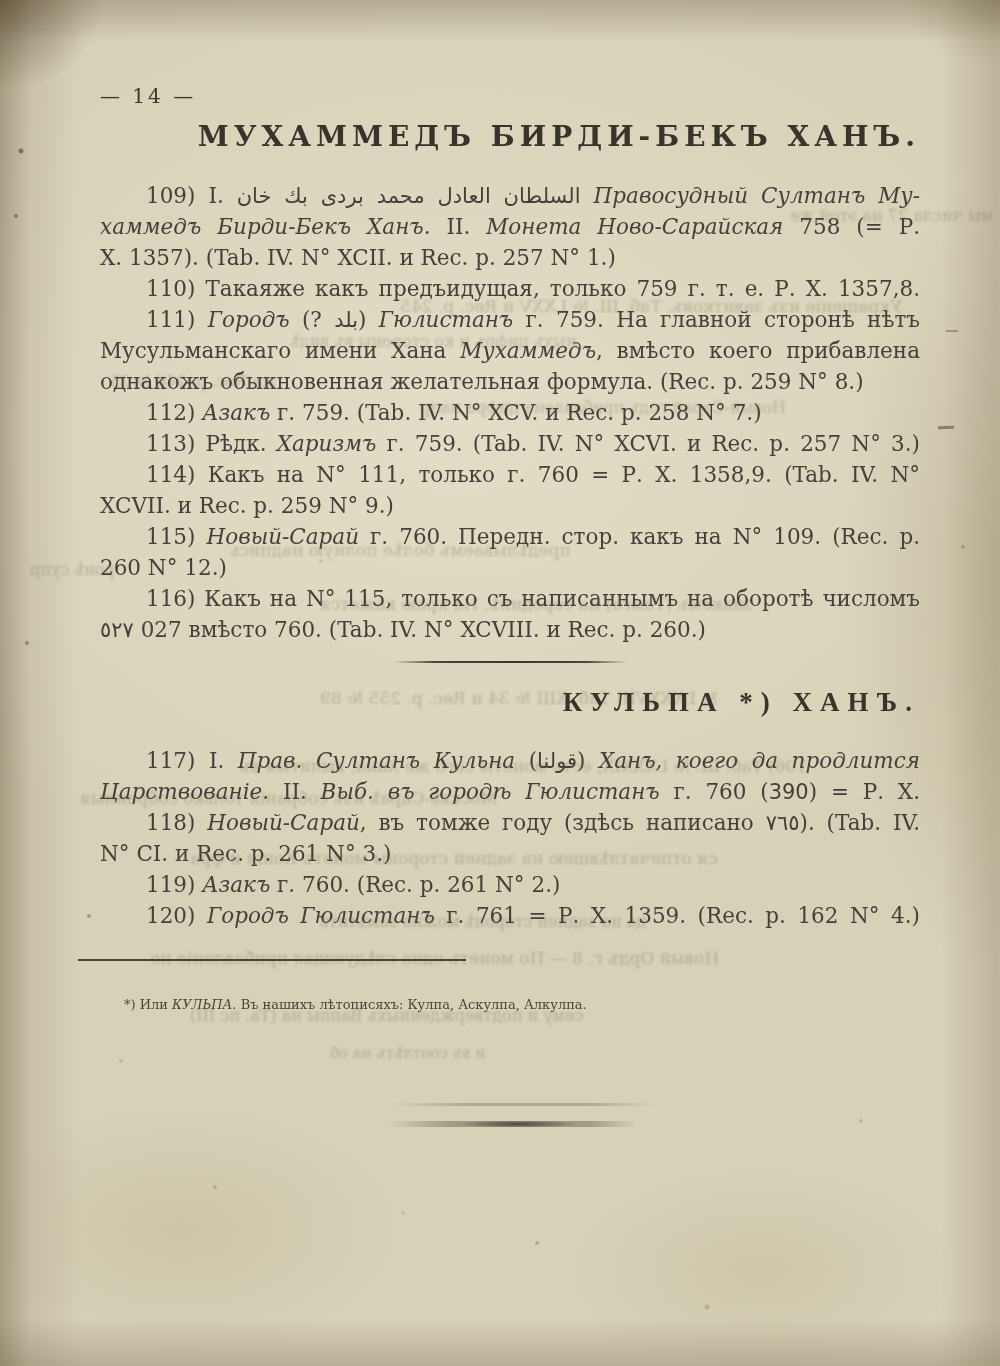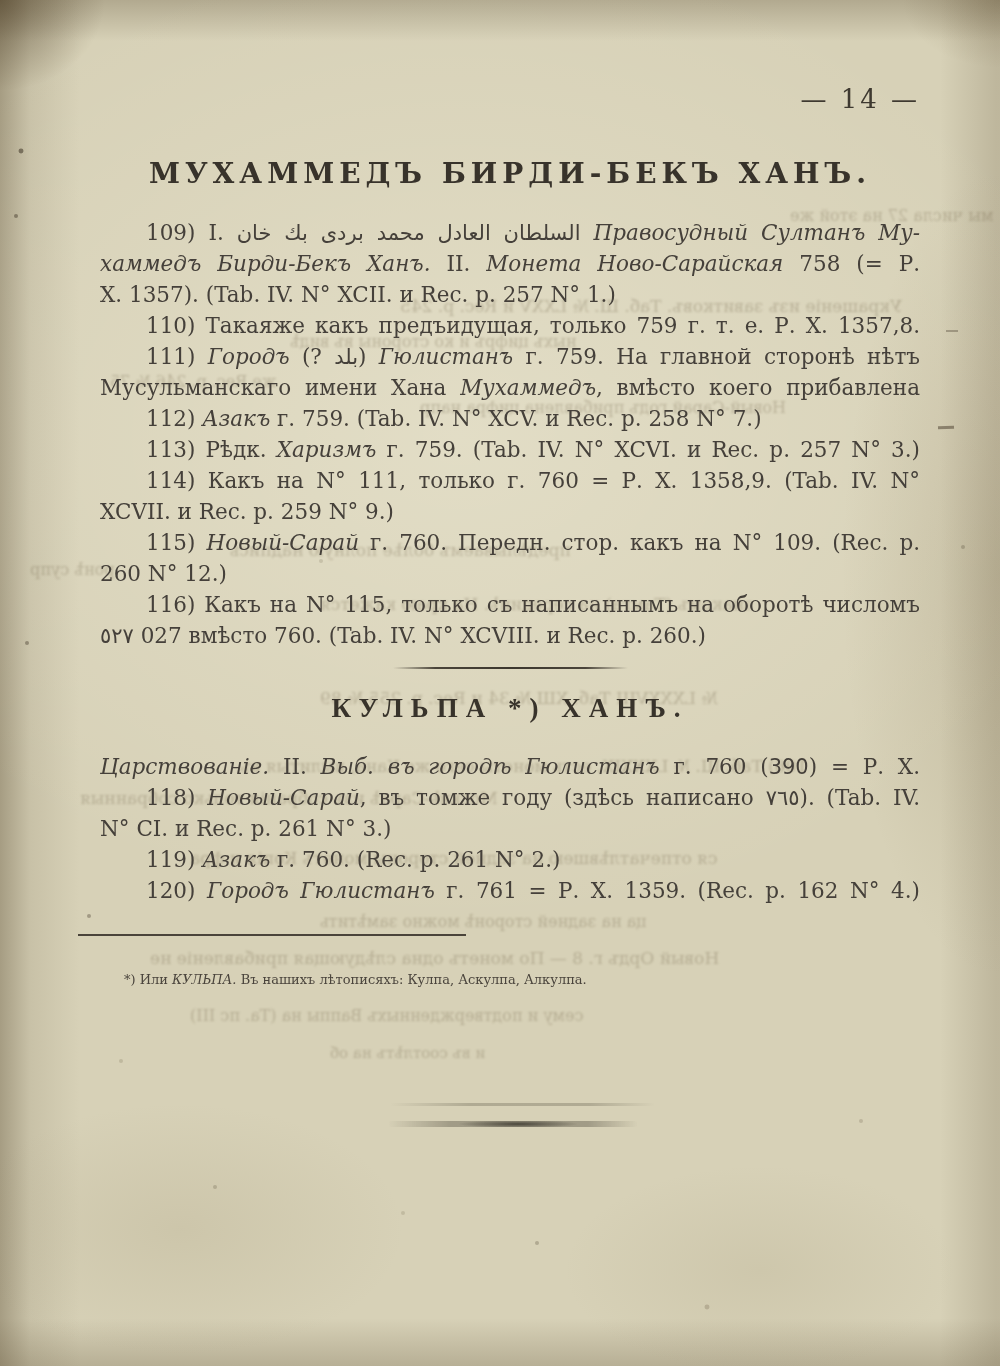--- a/index.html
+++ b/index.html
@@ -13,22 +13,22 @@
       radial-gradient(320px 180px at 18% 90%, rgba(150,138,105,0.16), rgba(150,138,105,0) 70%),
       radial-gradient(280px 150px at 76% 93%, rgba(150,138,105,0.14), rgba(150,138,105,0) 70%),
       radial-gradient(900px 680px at 46% 32%, rgba(255,252,236,0.28), rgba(255,252,236,0) 72%),
       linear-gradient(90deg, rgba(92,78,52,0.40), rgba(92,78,52,0.12) 3%, rgba(92,78,52,0) 8%, rgba(92,78,52,0) 94%, rgba(92,78,52,0.20) 99.6%),
       linear-gradient(180deg, rgba(92,78,52,0.30), rgba(92,78,52,0) 3%, rgba(92,78,52,0) 96.5%, rgba(92,78,52,0.26)),
       #d7d1b7;
     font-family:"DejaVu Serif","Liberation Serif",serif;
     color:#45403a;
   }
   .column { position:absolute; left:100px; top:84px; width:820px; z-index:2; }
-  .page-number { text-align:right; font-size:26px; letter-spacing:3px; color:#3e3930; margin-bottom:43px; }
-  .section-title { text-align:center; font-size:28px; font-weight:bold; letter-spacing:5px;
+  .page-number { text-align:left; font-size:20px; letter-spacing:3px; color:#3e3930; margin-bottom:12px; }
+  .section-title { text-align:right; font-size:28px; font-weight:bold; letter-spacing:5px;
                    color:#38332b; margin:0 0 27px 0; }
   .section-title.s2 { font-size:27px; letter-spacing:8px;font-family:Liberation Serif, serif; }
   .line { font-size:21.5px; line-height:31px; }
   .line.j { text-align:justify; text-align-last:justify; }
   .line.first { text-indent:46px; }
   .it { font-style:italic; }
   .ar { font-family:"DejaVu Sans","Liberation Sans",sans-serif; font-size:21px; line-height:0; }
   .divider { width:235px; height:2px; margin:16px auto 24px auto;
              background:linear-gradient(90deg, rgba(74,68,58,0) 0%, #4a443a 18%, #3c372e 50%, #4a443a 82%, rgba(74,68,58,0) 100%); }
   .footnote-rule { width:388px; height:2px; background:#4a443a; margin:28px 0 20px -22px; }
@@ -102,20 +102,21 @@
             <div class="line j first"><span>109) I. </span><span class="ar" dir="rtl">السلطان العادل محمد بردى بك خان</span><span> </span><span class="it ">Правосудный Султанъ Му-</span></div>
             <div class="line j"><span class="it ">хаммедъ Бирди-Бекъ Ханъ.</span><span> II. </span><span class="it ">Монета Ново-Сарайская</span><span> 758 (= Р.</span></div>
             <div class="line"><span>Х. 1357). (Tab. IV. N° XCII. и Rec. p. 257 N° 1.)</span></div>
           </div>
           <div class="entry">
             <div class="line j first"><span>110) Такаяже какъ предъидущая, только 759 г. т. е. Р. Х. 1357,8.</span></div>
           </div>
           <div class="entry">
             <div class="line j first"><span>111) </span><span class="it ">Городъ</span><span> (? </span><span class="ar" dir="rtl">بلد</span><span>) </span><span class="it ">Гюлистанъ</span><span> г. 759. На главной сторонѣ нѣтъ</span></div>
             <div class="line j"><span>Мусульманскаго имени Хана </span><span class="it ">Мухаммедъ</span><span>, вмѣсто коего прибавлена</span></div>
+            <div class="line"><span>однакожъ обыкновенная желательная формула. (Rec. p. 259 N° 8.)</span></div>
           </div>
           <div class="entry">
             <div class="line first"><span>112) </span><span class="it ">Азакъ</span><span> г. 759. (Tab. IV. N° XCV. и Rec. p. 258 N° 7.)</span></div>
           </div>
           <div class="entry">
             <div class="line j first"><span>113) Рѣдк. </span><span class="it ">Харизмъ</span><span> г. 759. (Tab. IV. N° XCVI. и Rec. p. 257 N° 3.)</span></div>
           </div>
           <div class="entry">
             <div class="line j first"><span>114) Какъ на N° 111, только г. 760 = Р. Х. 1358,9. (Tab. IV. N°</span></div>
             <div class="line"><span>XCVII. и Rec. p. 259 N° 9.)</span></div>
@@ -126,20 +127,21 @@
           </div>
           <div class="entry">
             <div class="line j first"><span>116) Какъ на N° 115, только съ написаннымъ на оборотѣ числомъ</span></div>
             <div class="line"><span class="ar">٥٢٧</span><span> 027 вмѣсто 760. (Tab. IV. N° XCVIII. и Rec. p. 260.)</span></div>
           </div>
           <div class="divider"></div>
         </div>
         <div class="section">
           <div class="section-title s2">КУЛЬПА *) ХАНЪ.</div>
           <div class="entry">
+            <div class="line j first"><span>117) I. </span><span class="it ">Прав. Султанъ Кульна</span><span> (</span><span class="ar" dir="rtl">قولنا</span><span>) </span><span class="it ">Ханъ, коего да продлится</span></div>
             <div class="line j"><span class="it ">Царствованіе.</span><span> II. </span><span class="it ">Выб. въ городѣ Гюлистанъ</span><span> г. 760 (</span><span class="ar">390</span><span>) = Р. Х.</span></div>
           </div>
           <div class="entry">
             <div class="line j first"><span>118) </span><span class="it ">Новый-Сарай</span><span>, въ томже году (здѣсь написано </span><span class="ar">٧٦٥</span><span>). (Tab. IV.</span></div>
             <div class="line"><span>N° CI. и Rec. p. 261 N° 3.)</span></div>
           </div>
           <div class="entry">
             <div class="line first"><span>119) </span><span class="it ">Азакъ</span><span> г. 760. (Rec. p. 261 N° 2.)</span></div>
           </div>
           <div class="entry">

